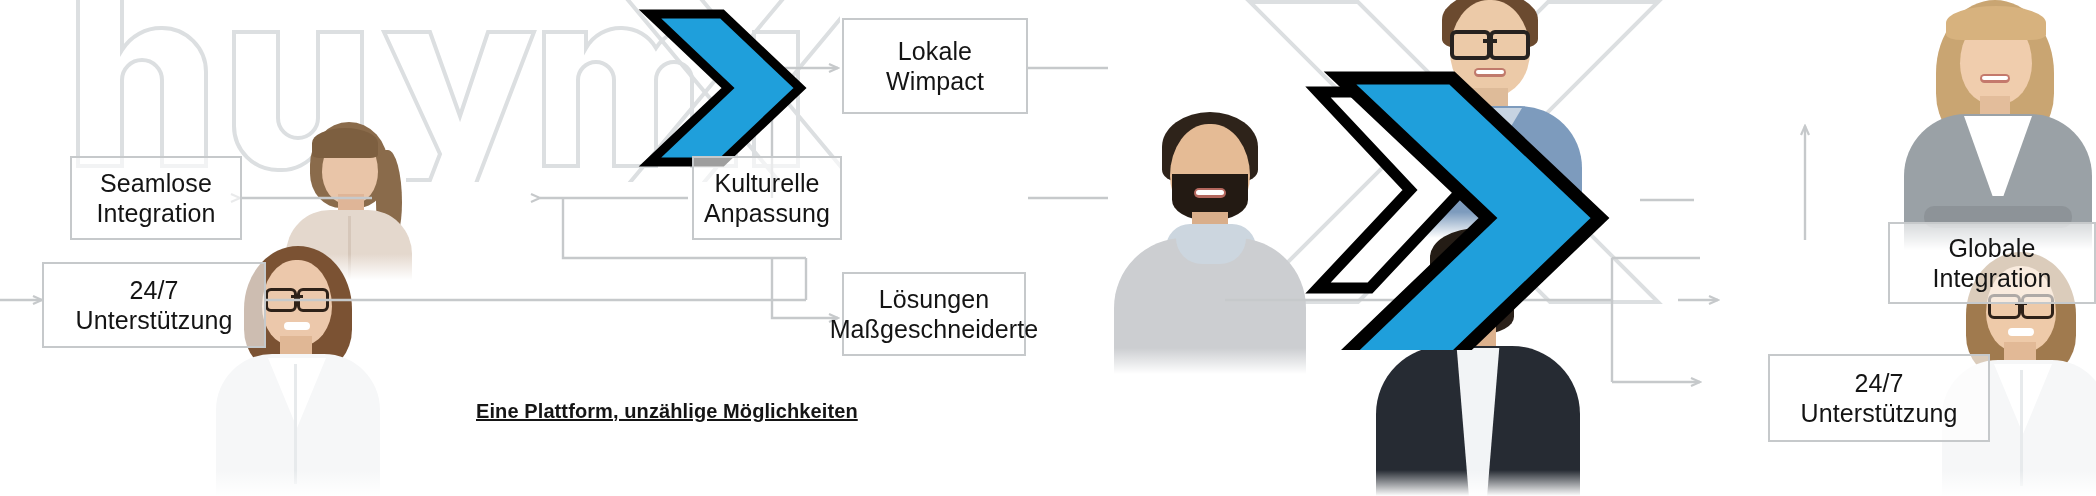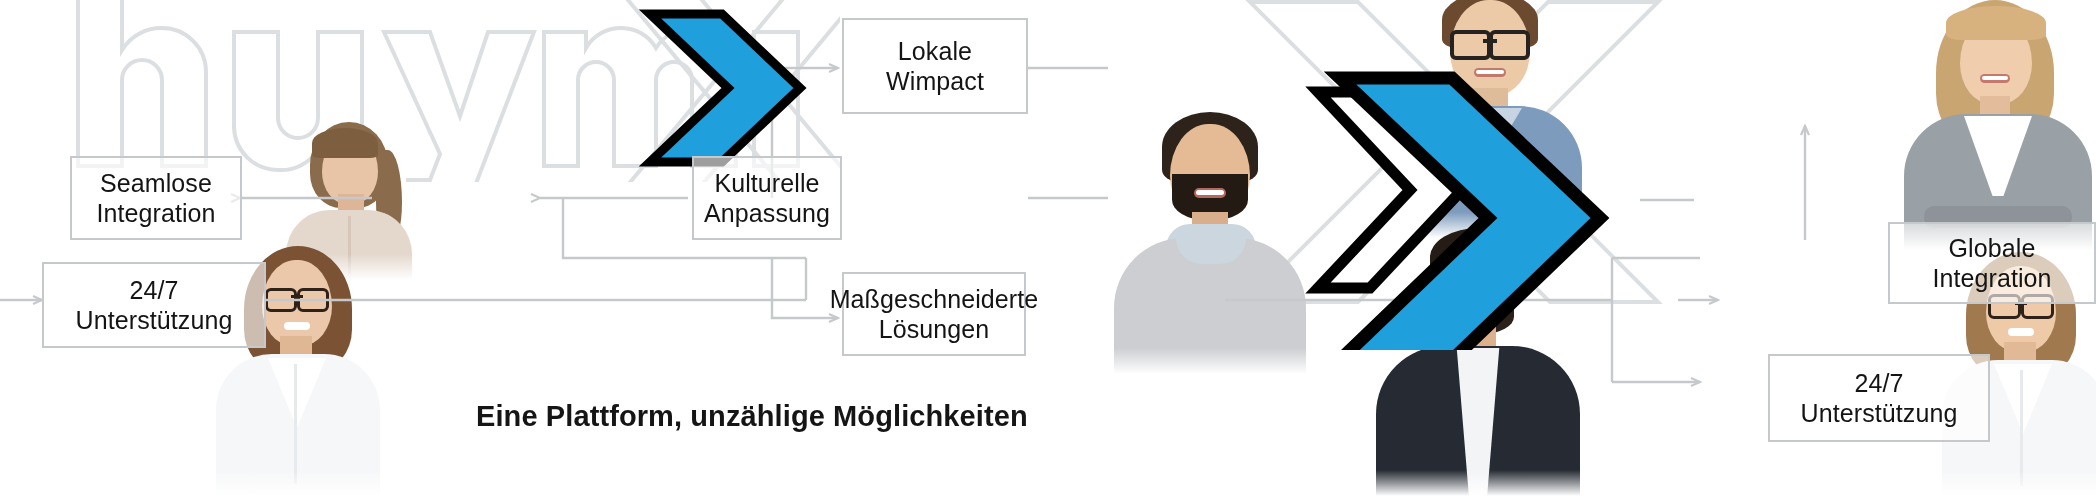--- a/index.html
+++ b/index.html
@@ -42,24 +42,25 @@
     letter-spacing: 0.1px;
     font-family: "Liberation Sans", sans-serif;
   }
   .node span { display: block; padding: 0 6px; }
 
   
   .headline {
     position: absolute;
     color: #151515;
     font-weight: bold;
-    font-size: 29px;
+    font-size: 20px;
     letter-spacing: 0.1px;
     white-space: nowrap;
     font-family: "Liberation Sans", sans-serif;
+    text-decoration: underline;
   }
 
   
   .connectors {
     position: absolute;
     left: 0; top: 0;
     width: 2096px; height: 496px;
     pointer-events: none;
   }
 
@@ -283,22 +284,22 @@
 
   <div class="node" style="left: 692px; top: 156px; width: 150px; height: 84px; border-color: rgb(198, 201, 203);">
     <span>
         <span style="display: block;">Kulturelle</span>
         <span style="display: block;">Anpassung</span>
       </span>
   </div>
 
   <div class="node" style="left: 842px; top: 272px; width: 184px; height: 84px; border-color: rgb(198, 201, 203);">
     <span>
+        <span style="display: block;">Lösungen</span>
         <span style="display: block;">Maßgeschneiderte</span>
-        <span style="display: block;">Lösungen</span>
       </span>
   </div>
 
 
   <div class="node" style="left: 1888px; top: 222px; width: 208px; height: 82px; border-color: rgb(198, 201, 203);">
     <span>
         <span style="display: block;">Globale</span>
         <span style="display: block;">Integration</span>
       </span>
   </div>

